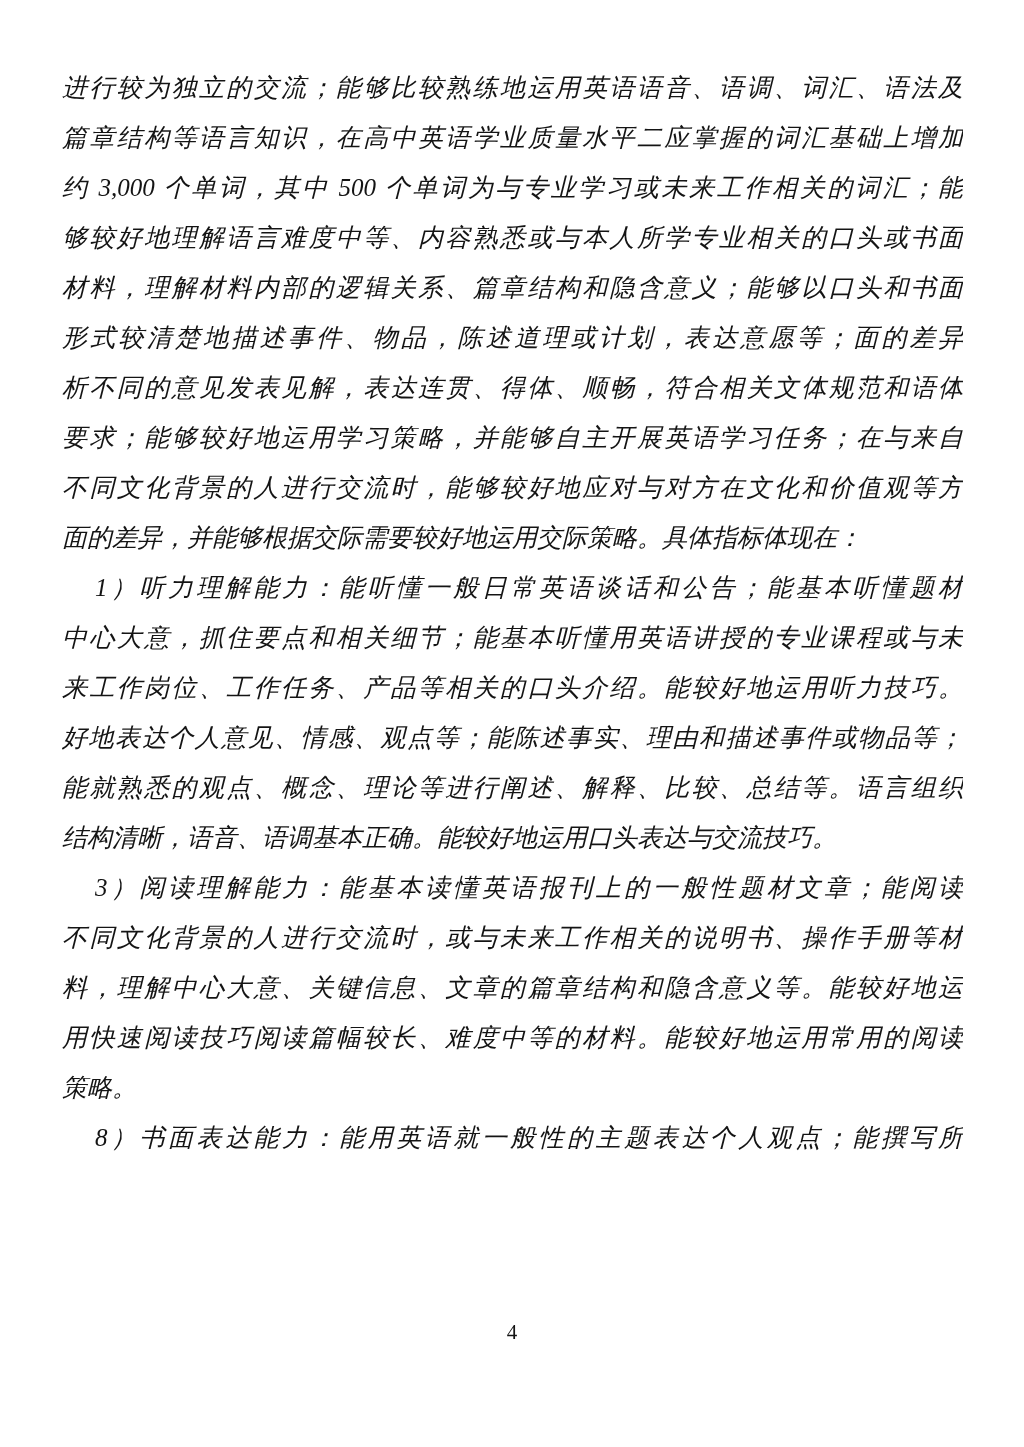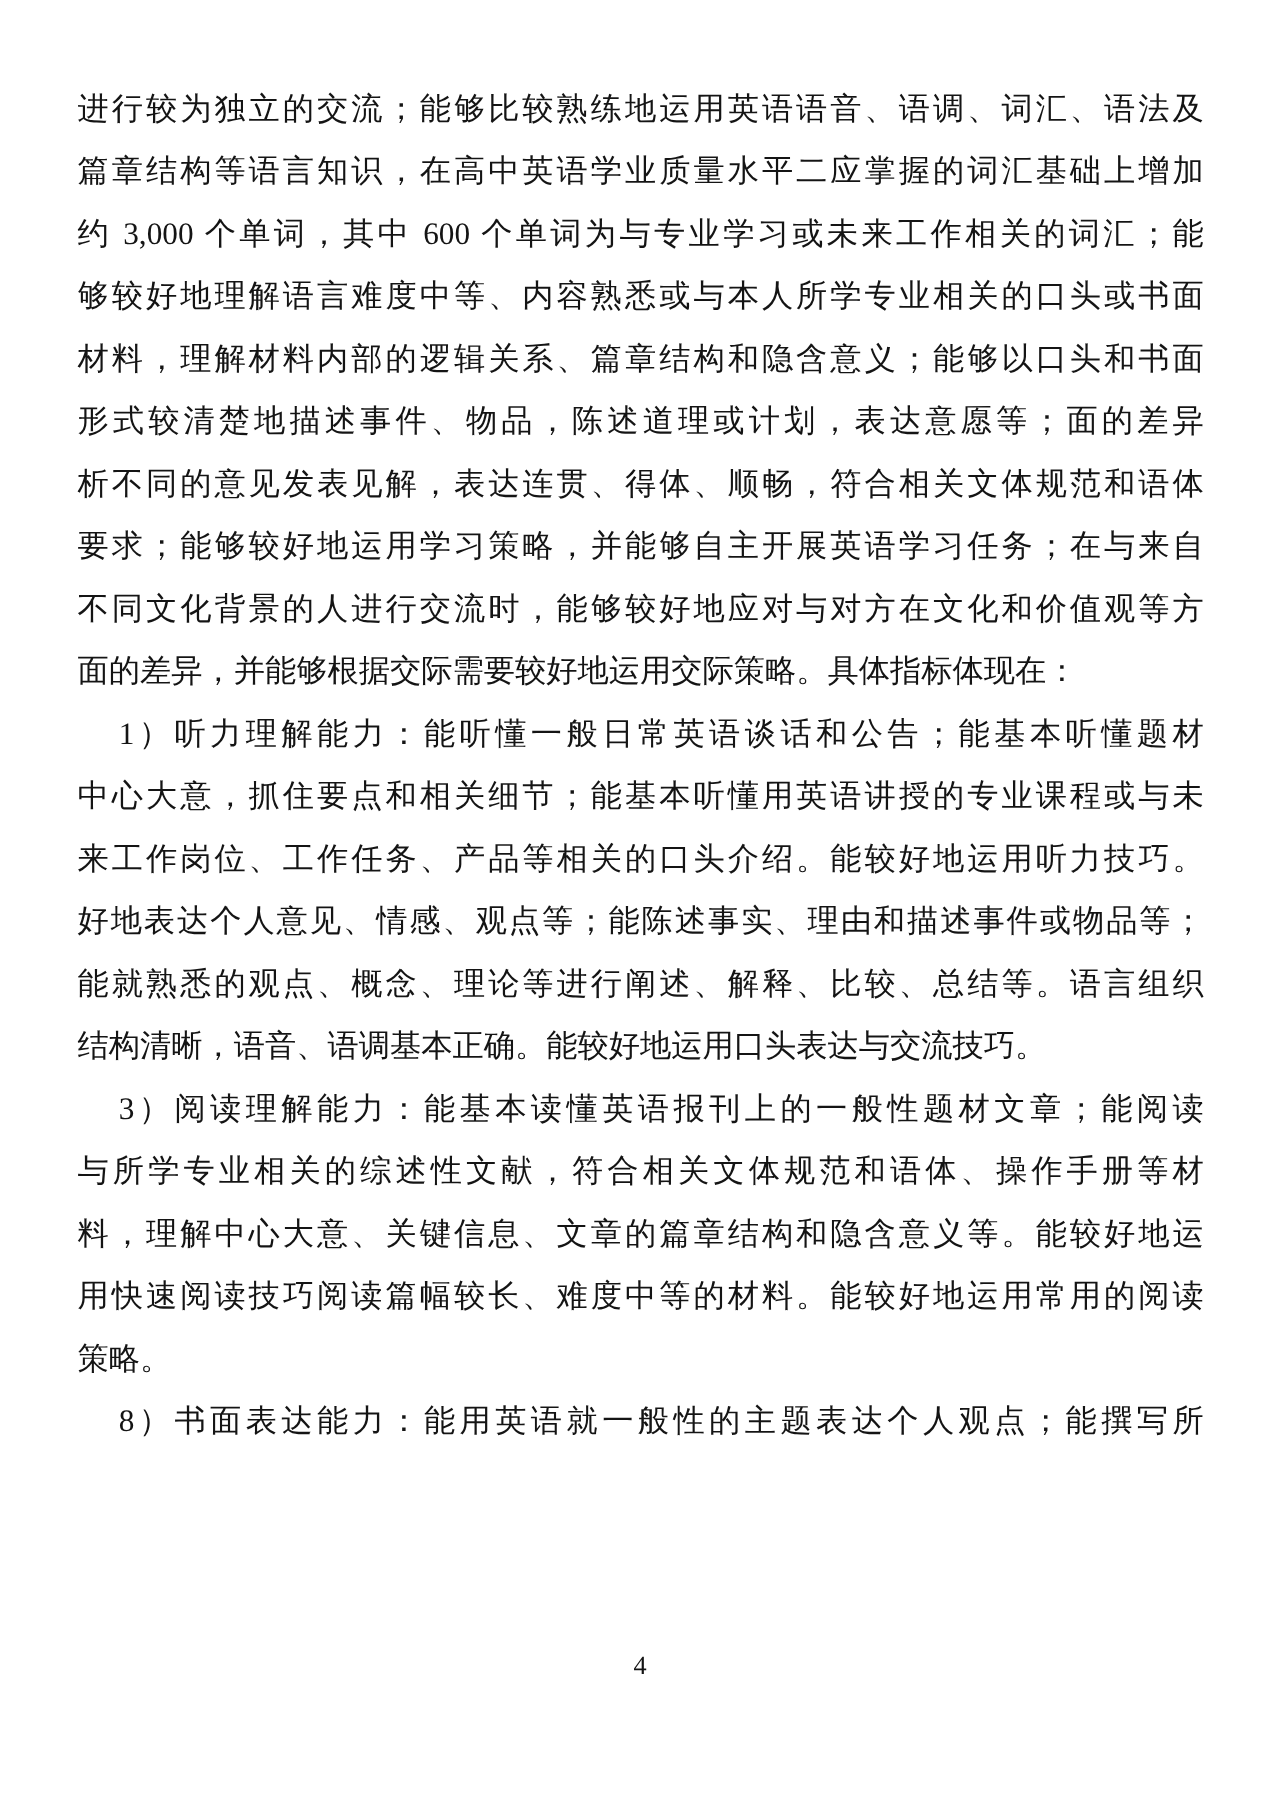--- a/index.html
+++ b/index.html
@@ -23,20 +23,21 @@
     width: 901px;
     font-size: 25px;
     line-height: 50px;
   }
   .line {
     height: 50px;
     overflow: hidden;
     text-align: justify;
     text-align-last: justify;
     white-space: nowrap;
+    font-style: italic;
   }
   .line.para-end {
     text-align: center;
     text-align-last: left;
   }
   .line.indent {
     padding-left: 33px;
   }
   .page-number {
     position: absolute;
@@ -49,35 +50,35 @@
     color: #141414;
   }
 </style>
 </head>
 <body>
 
 <div class="page">
   <div class="text-block">
     <div class="line">进行较为独立的交流；能够比较熟练地运用英语语音、语调、词汇、语法及</div>
     <div class="line">篇章结构等语言知识，在高中英语学业质量水平二应掌握的词汇基础上增加</div>
-    <div class="line">约 3,000 个单词，其中 600 个单词为与专业学习或未来工作相关的词汇；能</div>
+    <div class="line">约 3,000 个单词，其中 500 个单词为与专业学习或未来工作相关的词汇；能</div>
     <div class="line">够较好地理解语言难度中等、内容熟悉或与本人所学专业相关的口头或书面</div>
     <div class="line">材料，理解材料内部的逻辑关系、篇章结构和隐含意义；能够以口头和书面</div>
     <div class="line">形式较清楚地描述事件、物品，陈述道理或计划，表达意愿等；面的差异</div>
     <div class="line">析不同的意见发表见解，表达连贯、得体、顺畅，符合相关文体规范和语体</div>
     <div class="line">要求；能够较好地运用学习策略，并能够自主开展英语学习任务；在与来自</div>
     <div class="line">不同文化背景的人进行交流时，能够较好地应对与对方在文化和价值观等方</div>
     <div class="line para-end">面的差异，并能够根据交际需要较好地运用交际策略。具体指标体现在：</div>
     <div class="line indent">1）听力理解能力：能听懂一般日常英语谈话和公告；能基本听懂题材</div>
     <div class="line">中心大意，抓住要点和相关细节；能基本听懂用英语讲授的专业课程或与未</div>
     <div class="line">来工作岗位、工作任务、产品等相关的口头介绍。能较好地运用听力技巧。</div>
     <div class="line">好地表达个人意见、情感、观点等；能陈述事实、理由和描述事件或物品等；</div>
     <div class="line">能就熟悉的观点、概念、理论等进行阐述、解释、比较、总结等。语言组织</div>
     <div class="line para-end">结构清晰，语音、语调基本正确。能较好地运用口头表达与交流技巧。</div>
     <div class="line indent">3）阅读理解能力：能基本读懂英语报刊上的一般性题材文章；能阅读</div>
-    <div class="line">与所学专业相关的综述性文献，符合相关文体规范和语体、操作手册等材</div>
+    <div class="line">不同文化背景的人进行交流时，或与未来工作相关的说明书、操作手册等材</div>
     <div class="line">料，理解中心大意、关键信息、文章的篇章结构和隐含意义等。能较好地运</div>
     <div class="line">用快速阅读技巧阅读篇幅较长、难度中等的材料。能较好地运用常用的阅读</div>
     <div class="line para-end">策略。</div>
     <div class="line indent">8）书面表达能力：能用英语就一般性的主题表达个人观点；能撰写所</div>
   </div>
   <div class="page-number">4</div>
 </div>
 
 </body></html>

